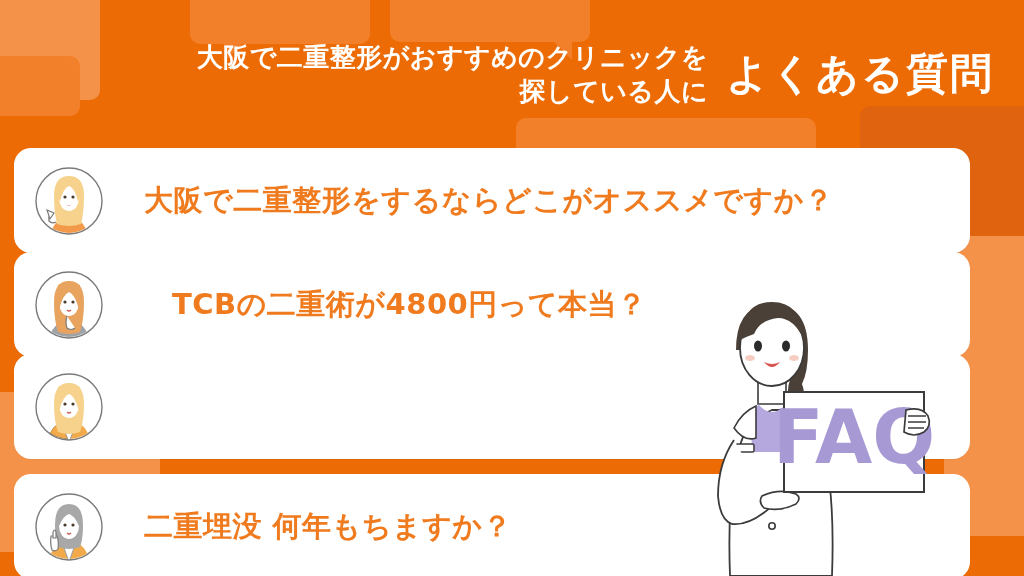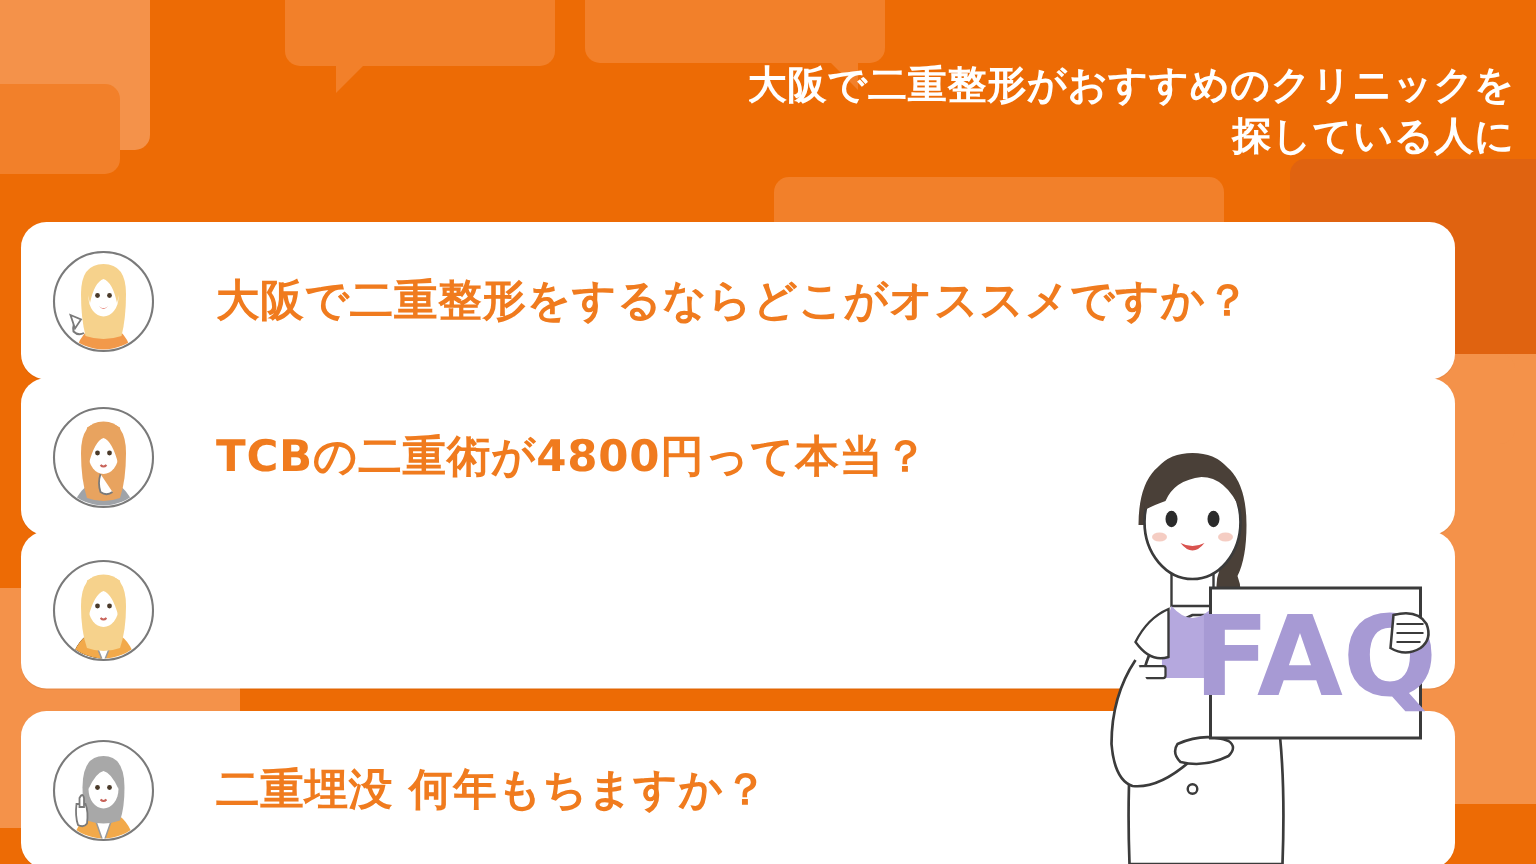--- a/index.html
+++ b/index.html
@@ -31,41 +31,41 @@
     position:absolute;color:#C9D4F0;font-weight:700;
     font-family:"DejaVu Sans","Liberation Sans",sans-serif;
     line-height:1;user-select:none;
   }
   .qmark.big{right:62px;top:212px;font-size:230px;opacity:.95;}
 
   
   .header{
     position:absolute;left:0;top:24px;width:1024px;height:100px;
     display:flex;align-items:center;justify-content:flex-end;
-    padding-right:14px;box-sizing:border-box;gap:18px;
+    padding-right:30px;box-sizing:border-box;gap:18px;
   }
   .header-sub{
     color:#FFFFFF;font-weight:700;font-size:26px;line-height:1.32;
     text-align:right;letter-spacing:.5px;white-space:pre-line;
   }
   .header-title{
     color:#FFFFFF;font-weight:700;font-size:42px;letter-spacing:2px;
     white-space:nowrap;
   }
 
   
   .card{
     position:absolute;left:14px;width:956px;height:105px;
     background:#FFFFFF;border-radius:17px;
     display:flex;align-items:center;
     box-shadow:0 1px 0 rgba(0,0,0,.04);
     overflow:hidden;
   }
   .card-1{top:148px;}
-  .card-2{top:252px;}
+  .card-2{top:252px;gap:28px;}
   .card-3{top:354px;}
   .card-4{top:462px;margin-top:12px;}
 
   .avatar{
     flex:0 0 auto;width:70px;height:70px;margin-left:20px;margin-right:16px;
     position:relative;
   }
   .avatar svg{display:block;width:70px;height:70px;}
 
   .q-text{
@@ -76,21 +76,21 @@
   }
   .q-text .hl{
     position:relative;display:inline-block;
   }
   .q-text .hl::before{
     content:"";position:absolute;left:-2px;right:-2px;bottom:1px;height:10px;
     background:#FAF3C2;z-index:-1;border-radius:1px;
   }
 
   
-  .doctor{position:absolute;left:723px;top:288px;width:300px;height:288px;}
+  .doctor{position:absolute;left:700px;top:288px;width:300px;height:288px;}
   .doctor svg{display:block;}
 </style>
 </head>
 <body>
 
 <div id="stage">
 
   <div class="bg-layer">
     <div class="bubble light" style="left:-60px;top:-20px;width:160px;height:120px;"></div>
     <div class="bubble tail" style="left:190px;top:-30px;width:180px;height:74px;"></div>
@@ -102,20 +102,21 @@
     <div class="bubble dark" style="left:860px;top:106px;width:180px;height:150px;"></div>
     <div class="bubble light" style="left:944px;top:236px;width:110px;height:300px;"></div>
     <div class="bubble light" style="left:790px;top:236px;width:220px;height:60px;opacity:.55;"></div>
   </div>
 
   <div class="qmark big">?</div>
 
   <div class="header">
     <div class="header-sub">大阪で二重整形がおすすめのクリニックを
 探している人に</div>
+    <div class="header-title">よくある質問</div>
   </div>
 
   <div class="card card-1">
     <div class="avatar">
       <svg viewBox="0 0 70 70">
         <circle cx="35" cy="35" r="33" fill="#fff" stroke="#7a7a7a" stroke-width="1.4"></circle>
         <clipPath id="c1">
             <circle cx="35" cy="35" r="32"></circle>
           </clipPath>
         <g clip-path="url(#c1)">

